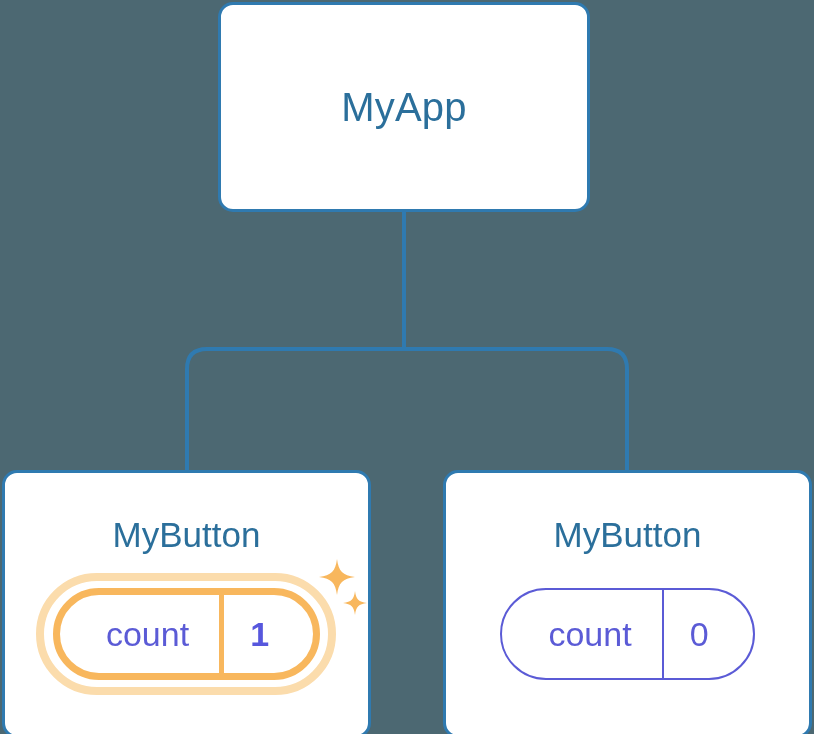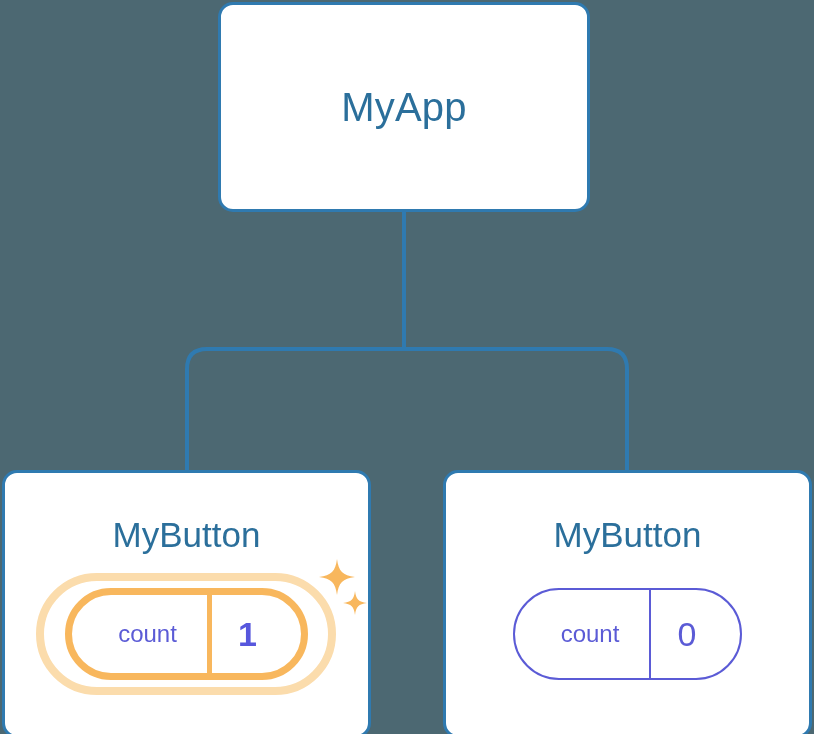--- a/index.html
+++ b/index.html
@@ -108,21 +108,21 @@
 
   .pill-cell {
     display: flex;
     align-items: center;
     justify-content: center;
     box-sizing: border-box;
     line-height: 1;
   }
   .pill-key {
     padding: 0 30px 0 46px;
-    font-size: 24px;
+    font-size: 34px;
   }
   .pill-val {
     padding: 0 44px 0 26px;
     font-size: 34px;
   }
 
   
   .pill.plain {
     border: 2px solid #5b5bd6;
   }

